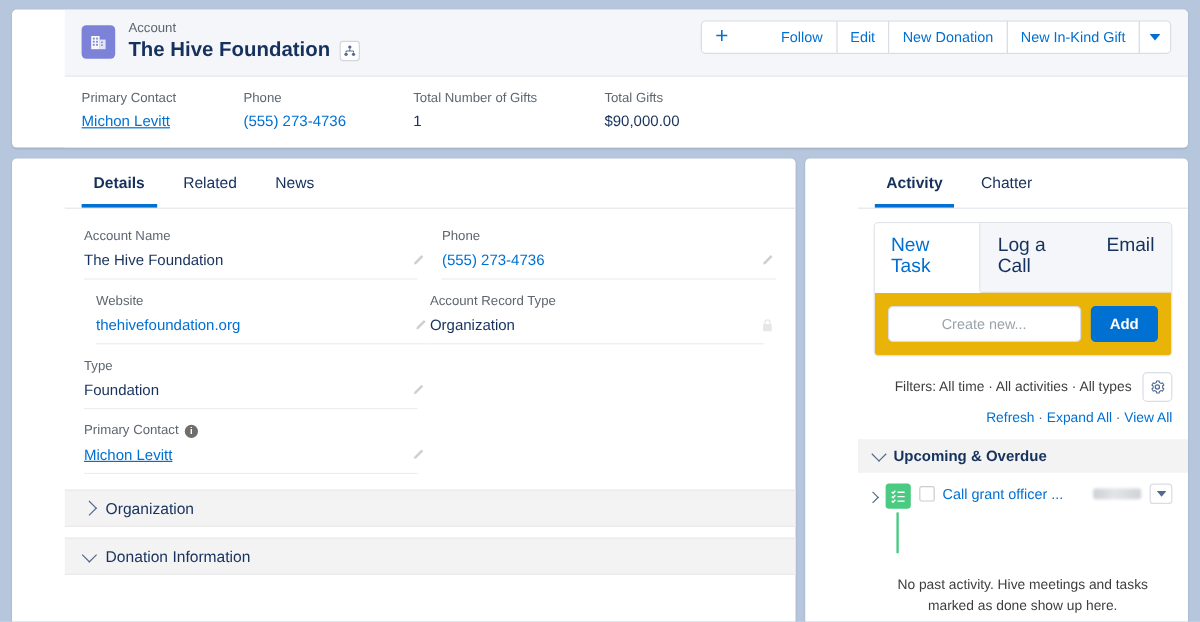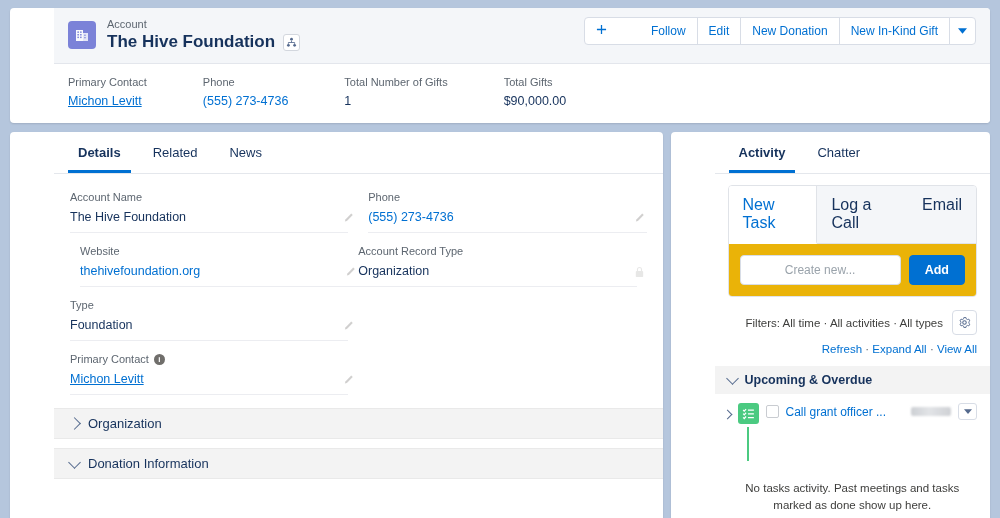--- a/index.html
+++ b/index.html
@@ -356,16 +356,16 @@
             <span class="task-date-redact"></span>
             <span class="tcaret">
               <svg width="8" height="6" viewBox="0 0 10 7">
                   <path d="M0 0h10L5 6z" fill="#54698d"></path>
                 </svg>
             </span>
           </div>
         </div>
       </div>
 
-      <div class="empty-note">No tasks activity. Past meetings and tasks marked as done show up here.</div>
+      <div class="empty-note">No past activity. Hive meetings and tasks marked as done show up here.</div>
     </div>
   </div>
 </div>
 
 </body></html>

